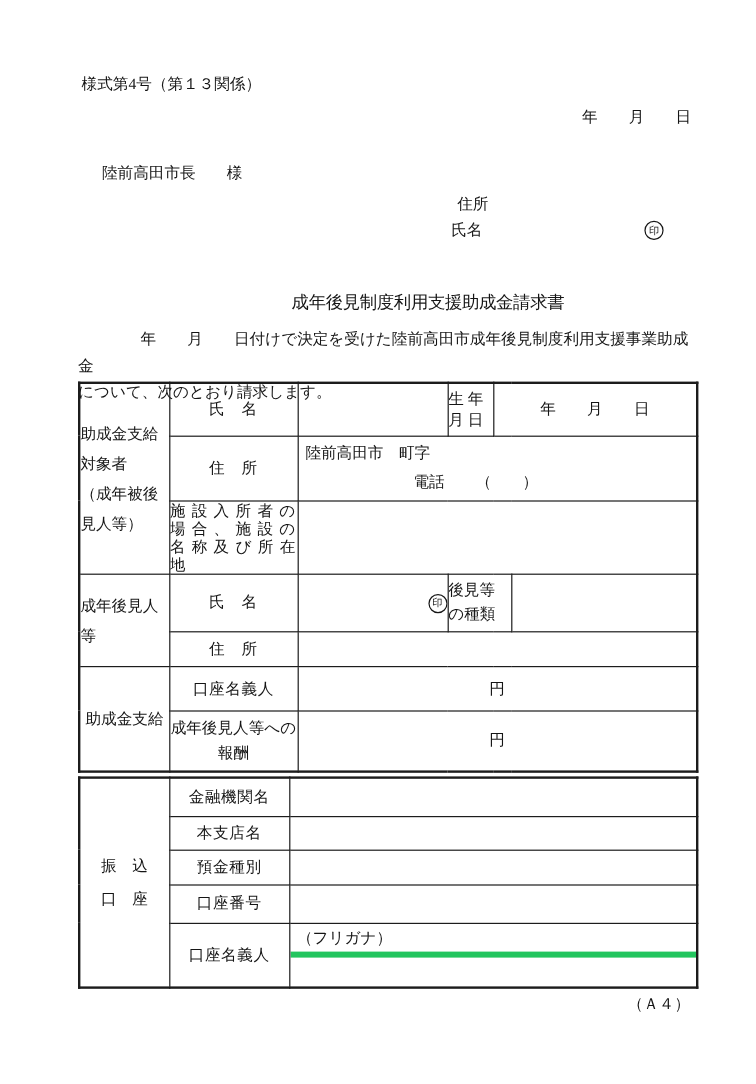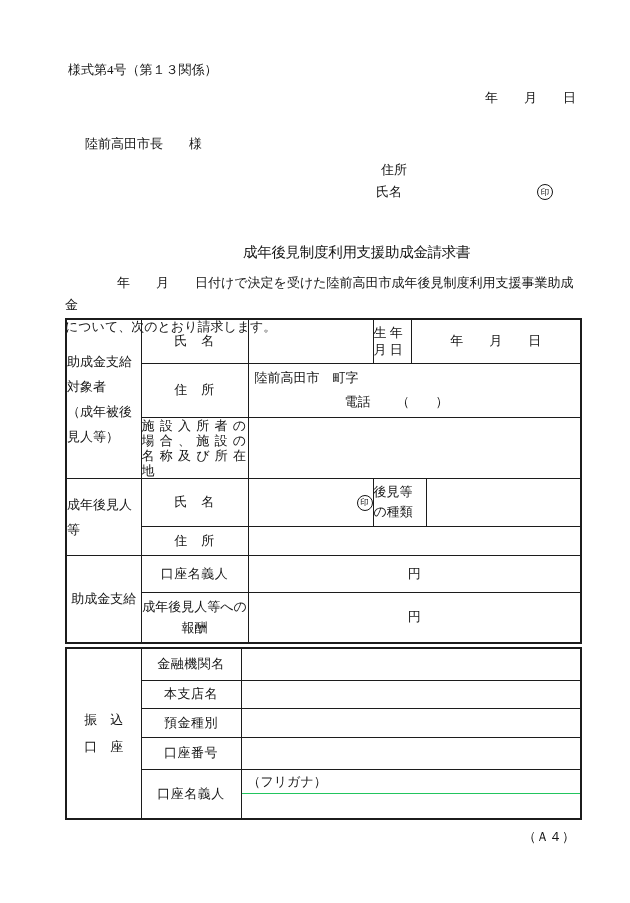--- a/index.html
+++ b/index.html
@@ -38,21 +38,21 @@
   .addr-line1 { padding-left:6px; line-height:24px; padding-top:2px; }
   .addr-line2 { padding-left:96px; line-height:24px; }
 
   .seal-circle {
     display:inline-flex; align-items:center; justify-content:center;
     width:14px; height:14px;
     border:1px solid #151515; border-radius:50%;
     font-size:8.5px; line-height:1; letter-spacing:0;
     vertical-align:middle;
   }
-  .furigana-box { height:23px; border-bottom:1px solid #22c55e; line-height:23px; padding-left:6px; }
+  .furigana-box { height:23px; border-bottom:5px solid #22c55e; line-height:23px; padding-left:6px; }
   .furigana-blank { height:24px; }
 
   .title-line { font-size:14.5px; letter-spacing:-0.3px; }
   .para { width:515px; line-height:22px; }
   .para .l1 { text-indent:52px; }
 </style>
 </head>
 <body>
 
 <div class="page">

